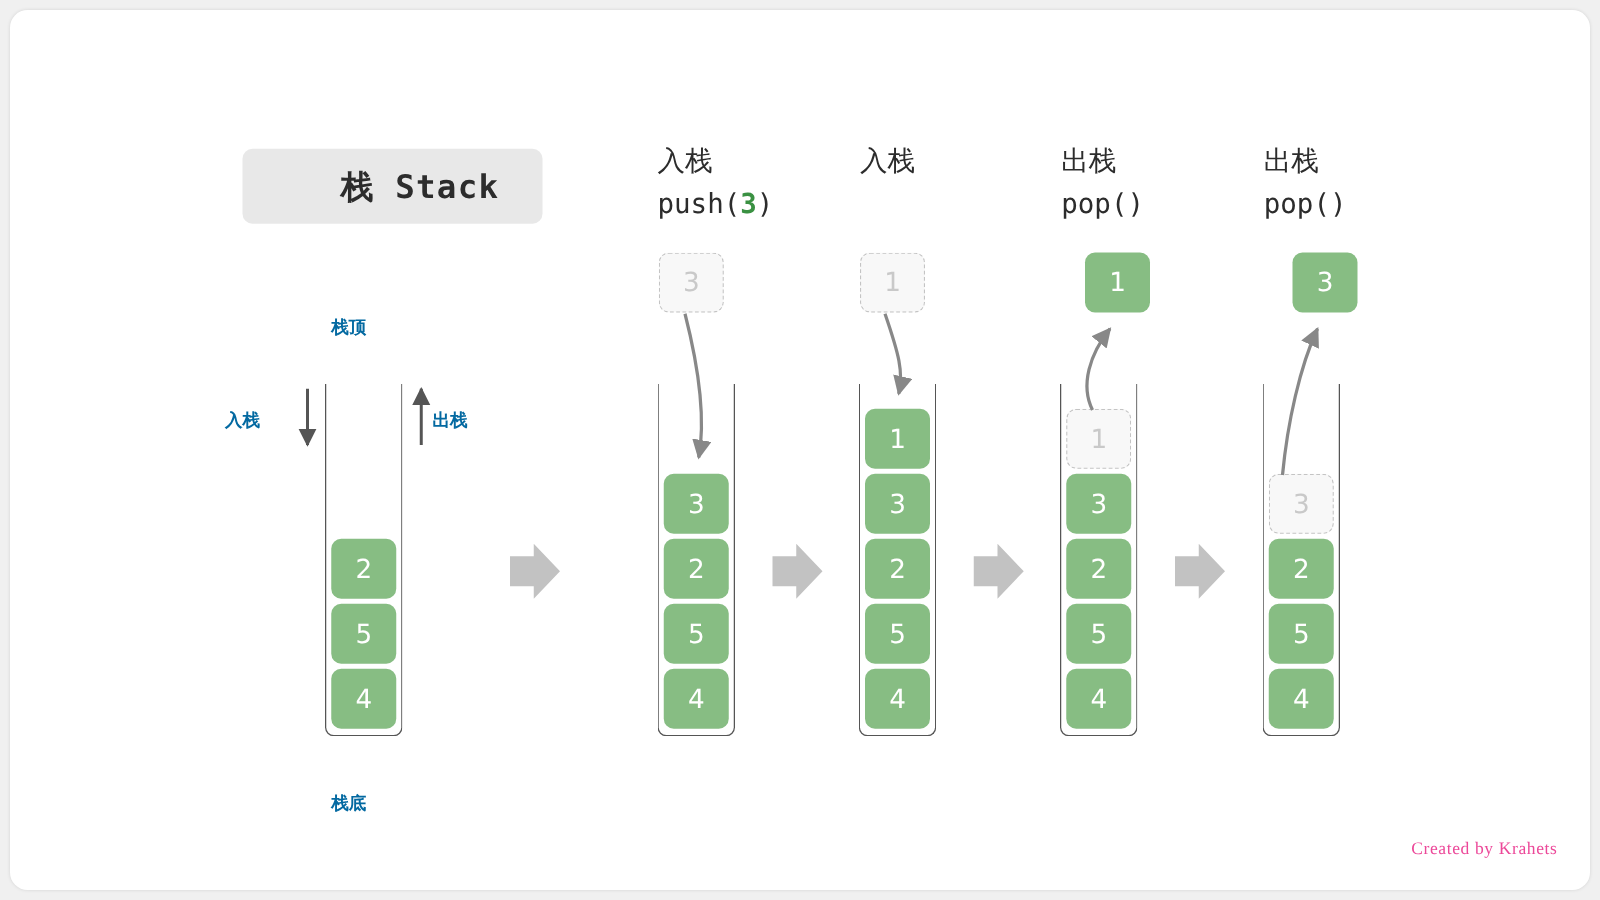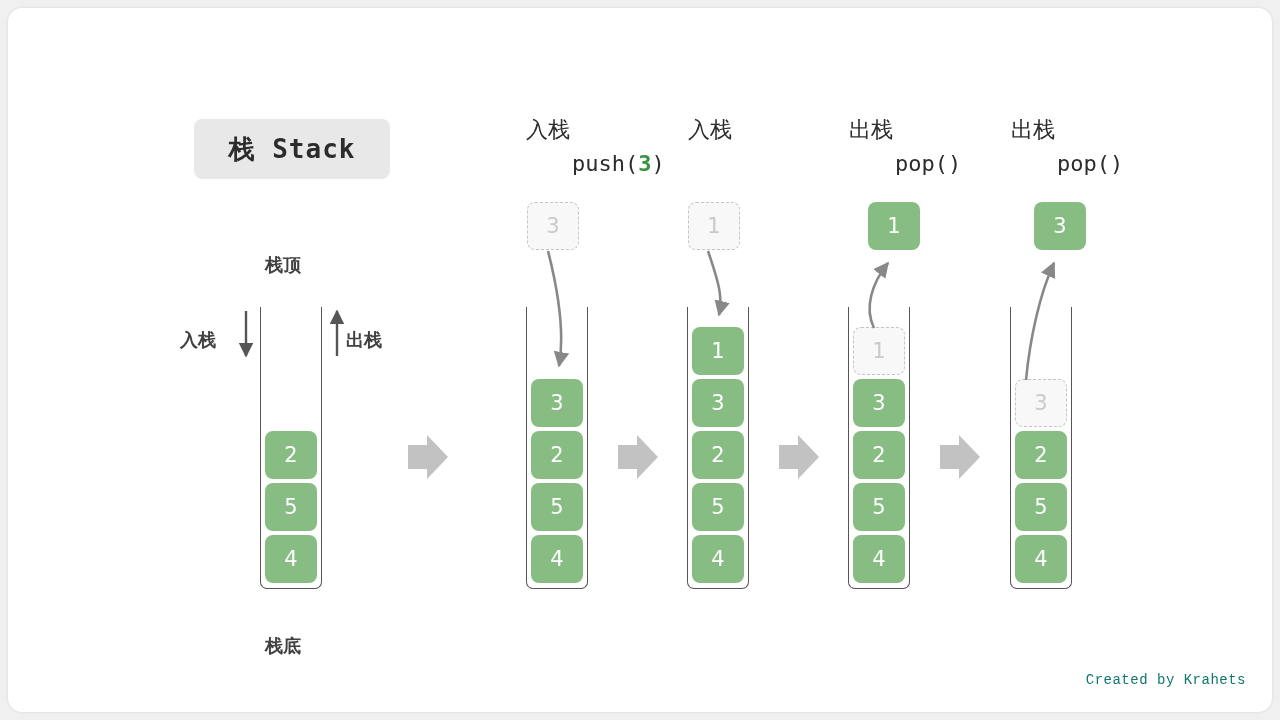--- a/index.html
+++ b/index.html
@@ -15,43 +15,43 @@
     background:#ffffff;
     border-radius:14px;
     box-shadow:0 0 3px rgba(0,0,0,0.12);
   }
   .abs{position:absolute;}
 
   
   #title-chip{
     left:186px;top:111px;width:196px;height:60px;
     background:#e8e8e8;border-radius:8px;
-    display:flex;align-items:center;justify-content:center;
+    display:flex;align-items:center;justify-content:center;padding-left:44px;
   }
   #title-chip .txt{
     font-family:"DejaVu Sans Mono","Liberation Mono",monospace;
     font-size:26px;font-weight:bold;color:#2c2c2c;letter-spacing:1px;
   }
 
   
   .cn-label{
     font-family:Liberation Mono, monospace;
-    font-size:18px;font-weight:bold;color:#404040;
+    font-size:14px;font-weight:bold;color:#0369a1;
     white-space:nowrap;
   }
   .col-head{
     width:160px;text-align:left;
   }
   .col-head .l1{
     font-family:"DejaVu Sans","Liberation Sans",sans-serif;
     font-size:22px;color:#2c2c2c;line-height:34px;white-space:nowrap;
   }
   .col-head .l2{
     font-family:"DejaVu Sans Mono","Liberation Mono",monospace;
-    font-size:22px;color:#2c2c2c;line-height:34px;white-space:nowrap;margin-left:46px;
+    font-size:22px;color:#2c2c2c;line-height:34px;white-space:nowrap;
   }
   .col-head .l2 .num{color:#3a9142;font-weight:bold;}
 
   
   .stack-box{
     width:62px;height:282px;
     border-left:1.6px solid #555;
     border-right:1.6px solid #555;
     border-bottom:1.6px solid #555;
     border-top:none;
@@ -74,22 +74,22 @@
     background:#f8f8f8;color:#c9c9c9;
     border:1.7px dashed #c4c4c4;
   }
 
   
   #overlay{left:0;top:0;width:1280px;height:720px;pointer-events:none;}
 
   
   #credit{
     right:26px;bottom:24px;
-    font-family:Liberation Mono, monospace;
-    font-size:14px;color:#0f766e;letter-spacing:0.5px;white-space:nowrap;
+    font-family:Liberation Serif, serif;
+    font-size:14px;color:#ec4899;letter-spacing:0.5px;white-space:nowrap;
   }
 </style>
 </head>
 <body>
 
 <div id="card" class="abs">
 
   <div id="title-chip" class="abs">
     <span class="txt">栈 Stack</span>
   </div>

